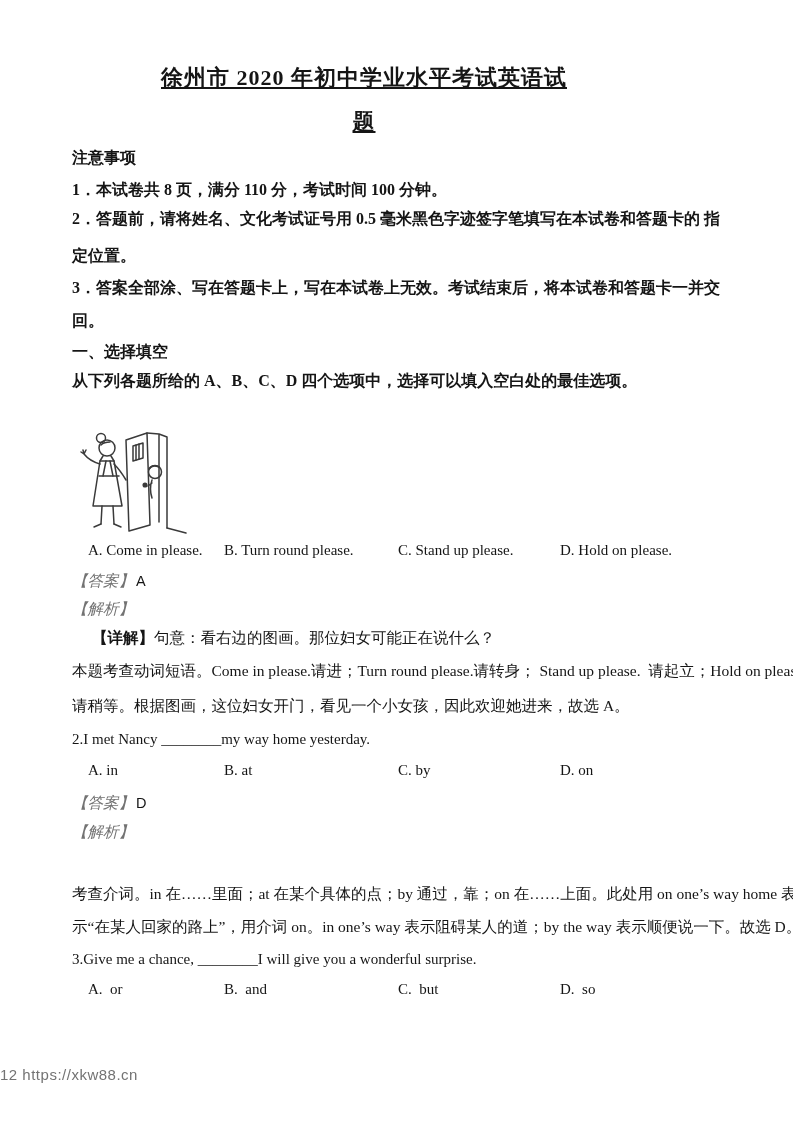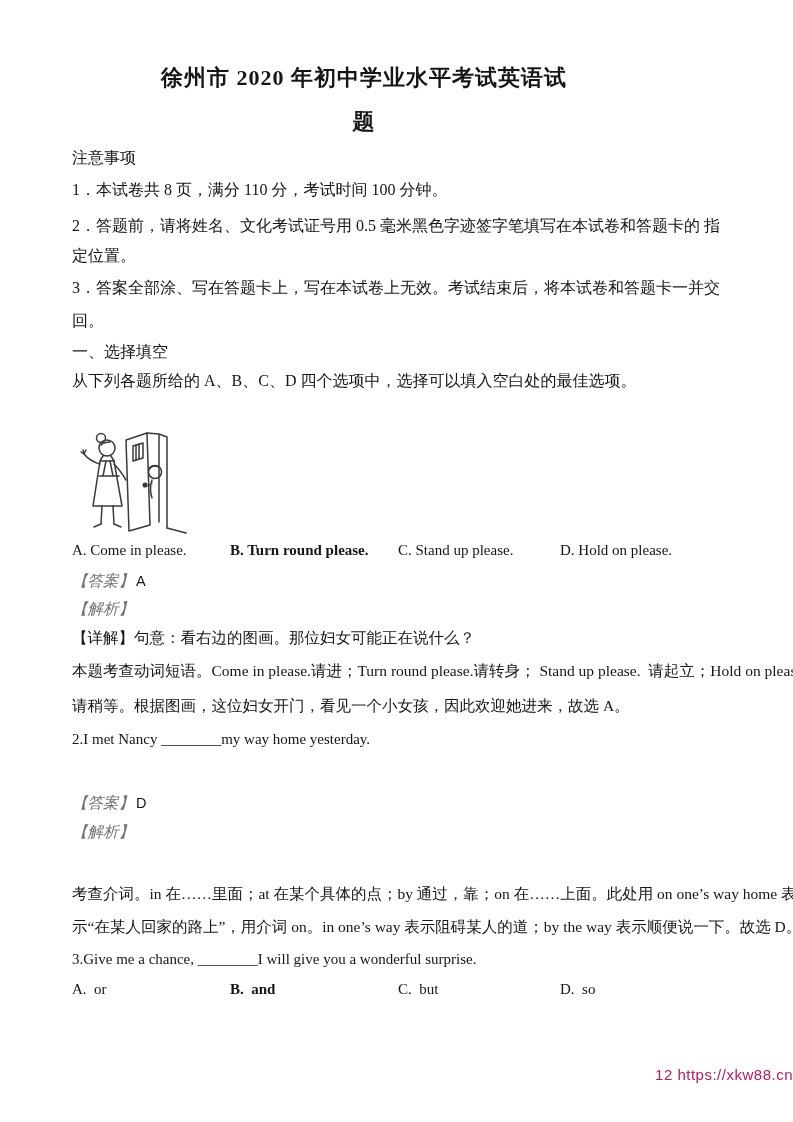--- a/index.html
+++ b/index.html
@@ -4,49 +4,49 @@
 <style>
   html, body { margin: 0; padding: 0; }
   body {
     width: 793px; height: 1122px;
     background: #ffffff;
     font-family: "Liberation Serif", "DejaVu Serif", serif;
     color: #151515;
   }
   .page { position: relative; width: 793px; height: 1122px; overflow: hidden; background: #fff; }
   .line { position: absolute; left: 72px; white-space: pre; font-size: 15.5px; line-height: 20px; }
-  .centered { left: 0; width: 728px; text-align: center; }
+  .centered { left: 0; width: 728px; text-align: center; text-decoration: underline; }
   .title-line { font-size: 22px; font-weight: bold; letter-spacing: 1px; }
-  .bold { font-weight: normal; font-size: 16px; }
+  .bold { font-weight: bold; font-size: 16px; }
   .stem { font-size: 15px; }
   .opt-row { position: absolute; left: 72px; width: 660px; height: 20px; }
   .opt { position: absolute; top: 0; white-space: pre; font-size: 15px; }
-  .opt.c1 { left: 0; text-align: center; } .opt.c2 { left: 158px; font-weight: bold; } .opt.c3 { left: 326px; } .opt.c4 { left: 488px; font-family: Liberation Serif, serif; }
+  .opt.c1 { left: 16px; text-align: center; } .opt.c2 { left: 152px; } .opt.c3 { left: 326px; } .opt.c4 { left: 488px; font-family: Liberation Serif, serif; }
   .marker { color: #737373; font-style: italic; }
-  .detail-label { font-weight: normal; }
+  .detail-label { font-weight: bold; margin-left: 20px; }
   .answer-letter { color: #151515; padding-left: 2px; font-family: "Liberation Sans", sans-serif; font-size: 14.5px; }
   .footer {
-    position: absolute; top: 1066px; left: 0; width: 793px; text-align: right;
+    position: absolute; top: 1066px; left: 0; width: 793px; text-align: left;
     font-family: "Liberation Sans", "DejaVu Sans", sans-serif;
-    font-size: 15px; color: #be185d; letter-spacing: 0.5px;
+    font-size: 15px; color: #737373; letter-spacing: 0.5px;
   }
   .illustration { position: absolute; left: 70px; top: 428px; }
   .illustration svg { display: block; }
 </style>
 </head>
 <body>
 
 <div class="page">
 
   <div class="line centered title-line" style="top:68px">徐州市 2020 年初中学业水平考试英语试</div>
   <div class="line centered title-line" style="top:112px">题</div>
 
   <div class="line bold" style="top:148px">注意事项</div>
   <div class="line bold" style="top:180px">1．本试卷共 8 页，满分 110 分，考试时间 100 分钟。</div>
-  <div class="line bold" style="top:216px">2．答题前，请将姓名、文化考试证号用 0.5 毫米黑色字迹签字笔填写在本试卷和答题卡的 指</div>
+  <div class="line bold" style="top:209px">2．答题前，请将姓名、文化考试证号用 0.5 毫米黑色字迹签字笔填写在本试卷和答题卡的 指</div>
   <div class="line bold" style="top:246px">定位置。</div>
   <div class="line bold" style="top:278px">3．答案全部涂、写在答题卡上，写在本试卷上无效。考试结束后，将本试卷和答题卡一并交</div>
   <div class="line bold" style="top:311px">回。</div>
 
   <div class="line bold" style="top:342px">一、选择填空</div>
   <div class="line bold" style="top:371px">从下列各题所给的 A、B、C、D 四个选项中，选择可以填入空白处的最佳选项。</div>
 
 
   <div class="illustration">
     <svg width="120" height="108" viewBox="0 0 120 108">
@@ -96,20 +96,26 @@
   </div>
 
   <div class="line" style="top:571px"><span class="marker">【答案】</span><span class="answer-letter">A</span></div>
   <div class="line" style="top:599px"><span class="marker">【解析】</span></div>
   <div class="line" style="top:628px"><span class="detail-label">【详解】</span><span>句意：看右边的图画。那位妇女可能正在说什么？</span></div>
   <div class="line" style="top:661px">本题考查动词短语。Come in please.请进；Turn round please.请转身； Stand up please.  请起立；Hold on please</div>
   <div class="line" style="top:696px">请稍等。根据图画，这位妇女开门，看见一个小女孩，因此欢迎她进来，故选 A。</div>
 
   <div class="line stem" style="top:729px">2.I met Nancy ________my way home yesterday.</div>
 
+  <div class="opt-row" style="top:762px">
+    <span class="opt c1">A. in</span>
+    <span class="opt c2">B. at</span>
+    <span class="opt c3">C. by</span>
+    <span class="opt c4">D. on</span>
+  </div>
 
   <div class="line" style="top:793px"><span class="marker">【答案】</span><span class="answer-letter">D</span></div>
   <div class="line" style="top:822px"><span class="marker">【解析】</span></div>
   <div class="line" style="top:884px">考查介词。in 在……里面；at 在某个具体的点；by 通过，靠；on 在……上面。此处用 on one’s way home 表</div>
   <div class="line" style="top:917px">示“在某人回家的路上”，用介词 on。in one’s way 表示阻碍某人的道；by the way 表示顺便说一下。故选 D。</div>
 
   <div class="line stem" style="top:949px">3.Give me a chance, ________I will give you a wonderful surprise.</div>
 
   <div class="opt-row" style="top:981px">
     <span class="opt c1">A.  or</span>

